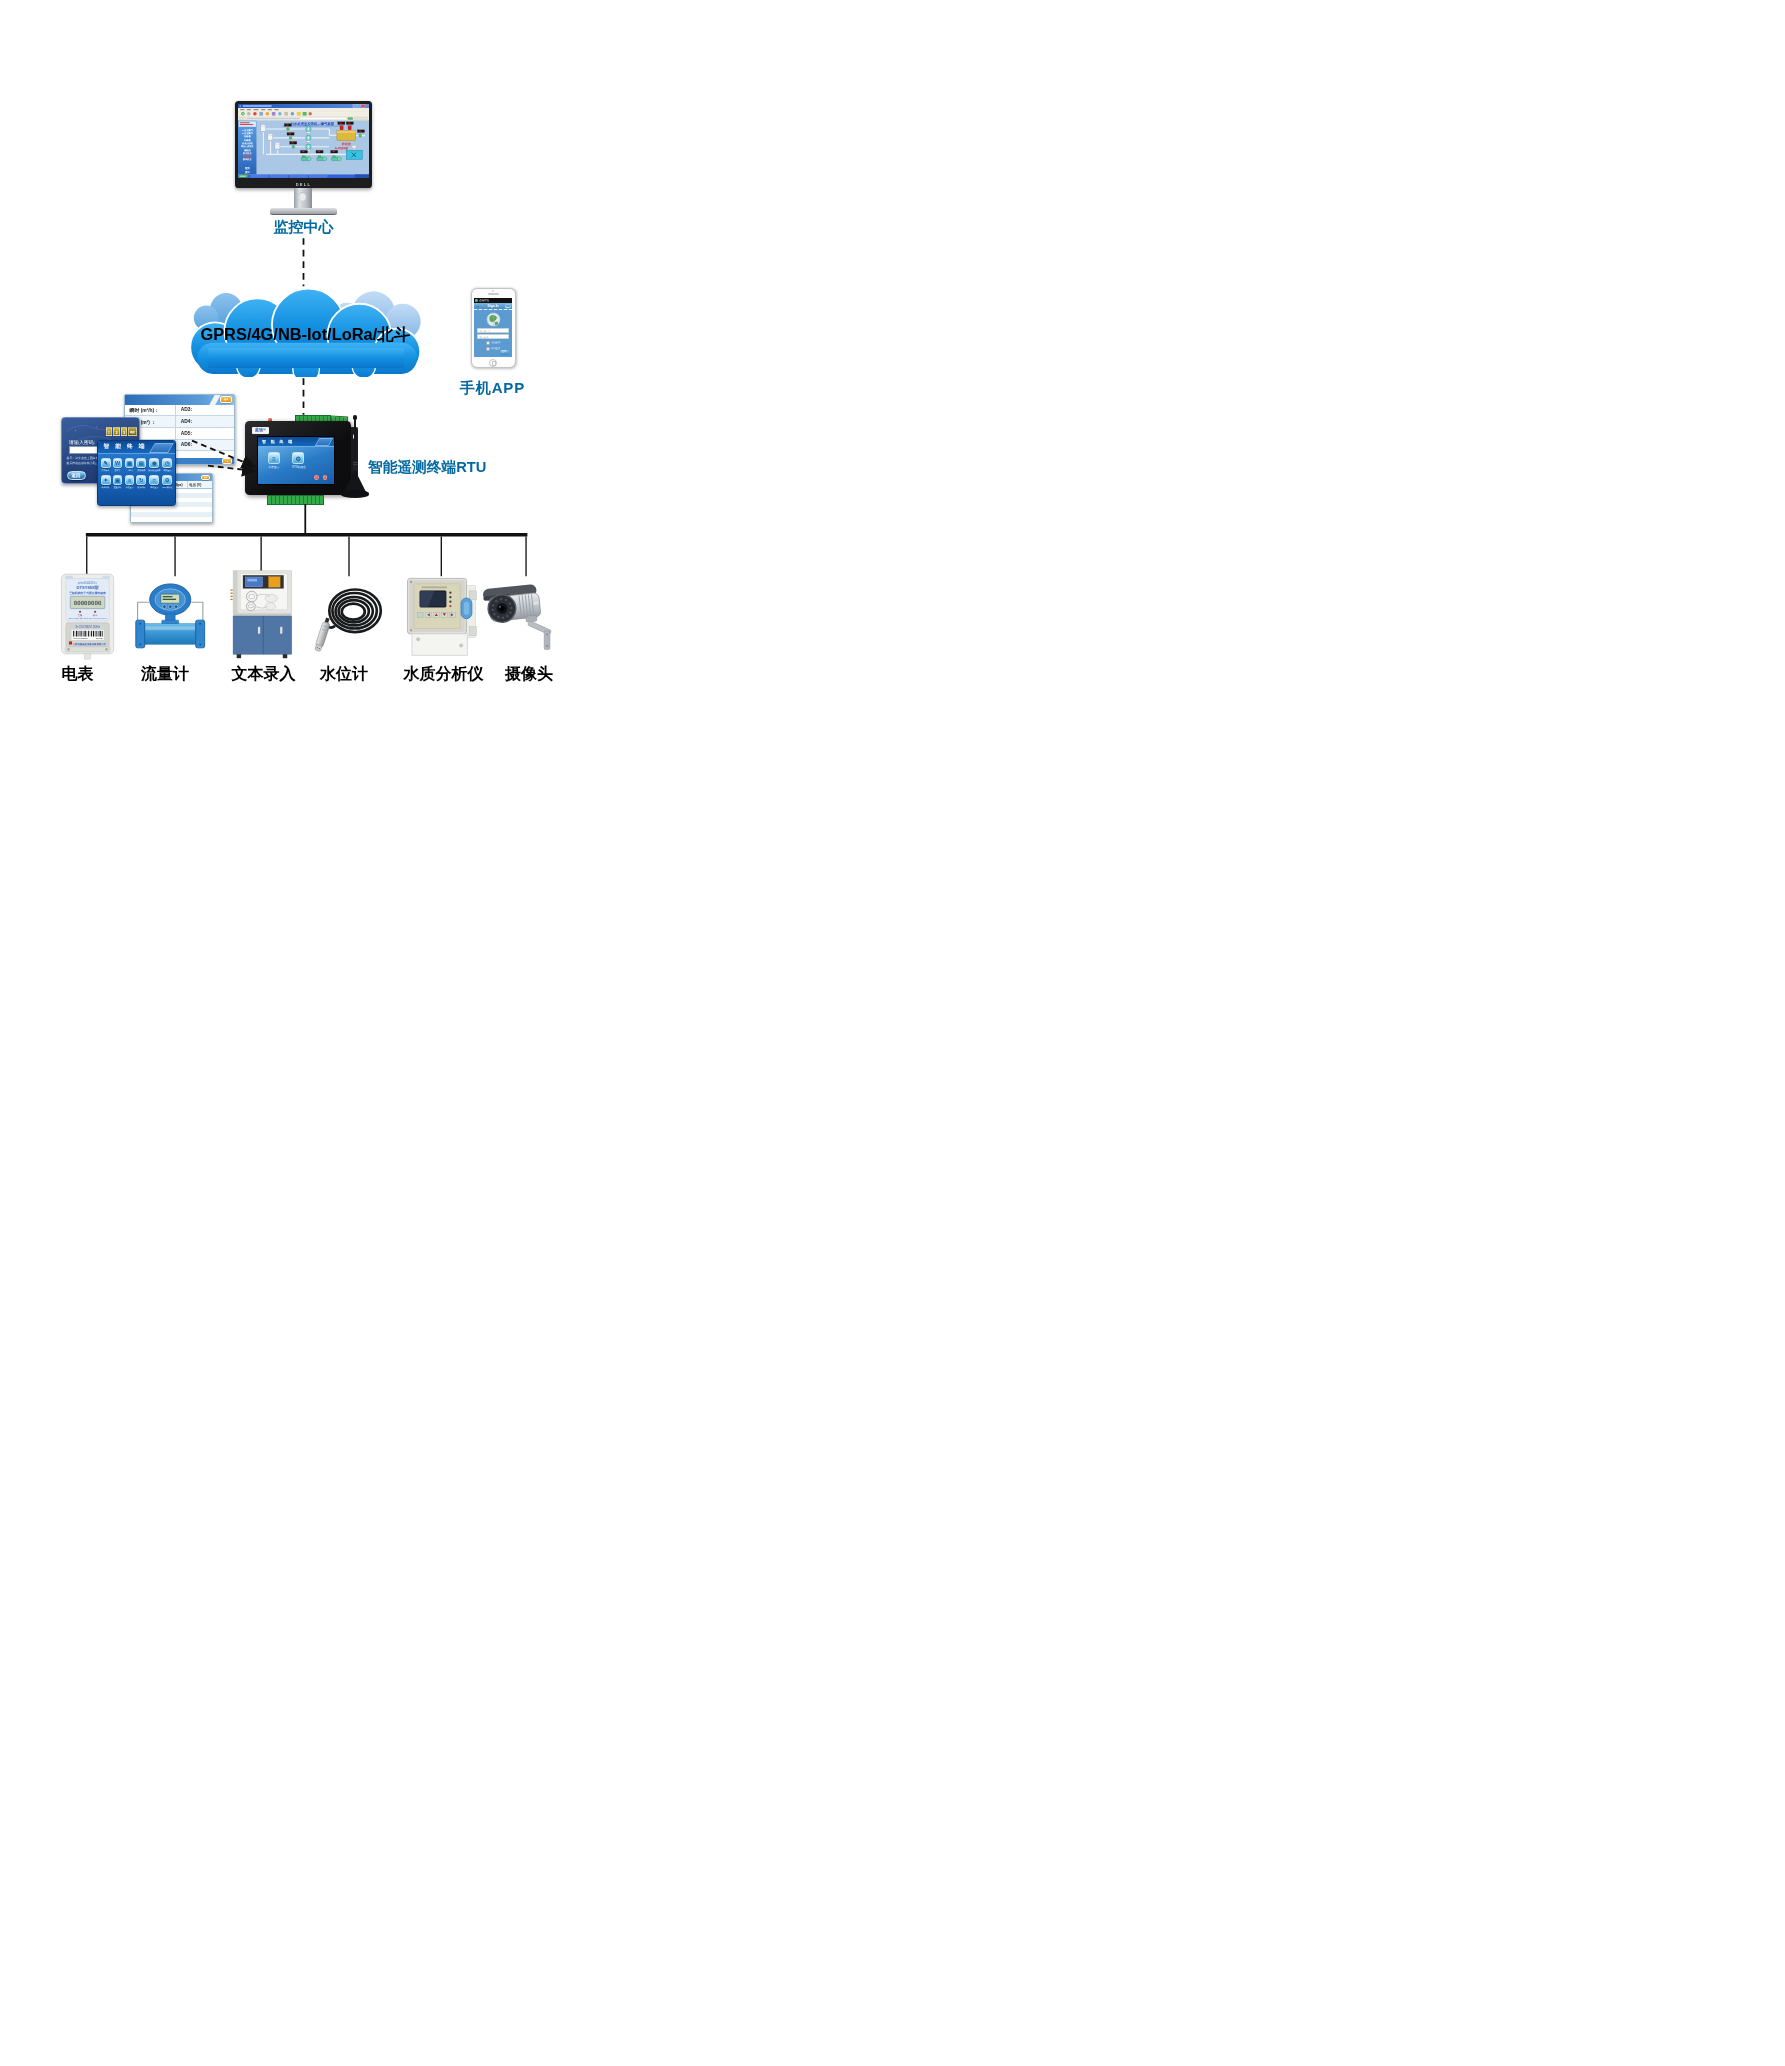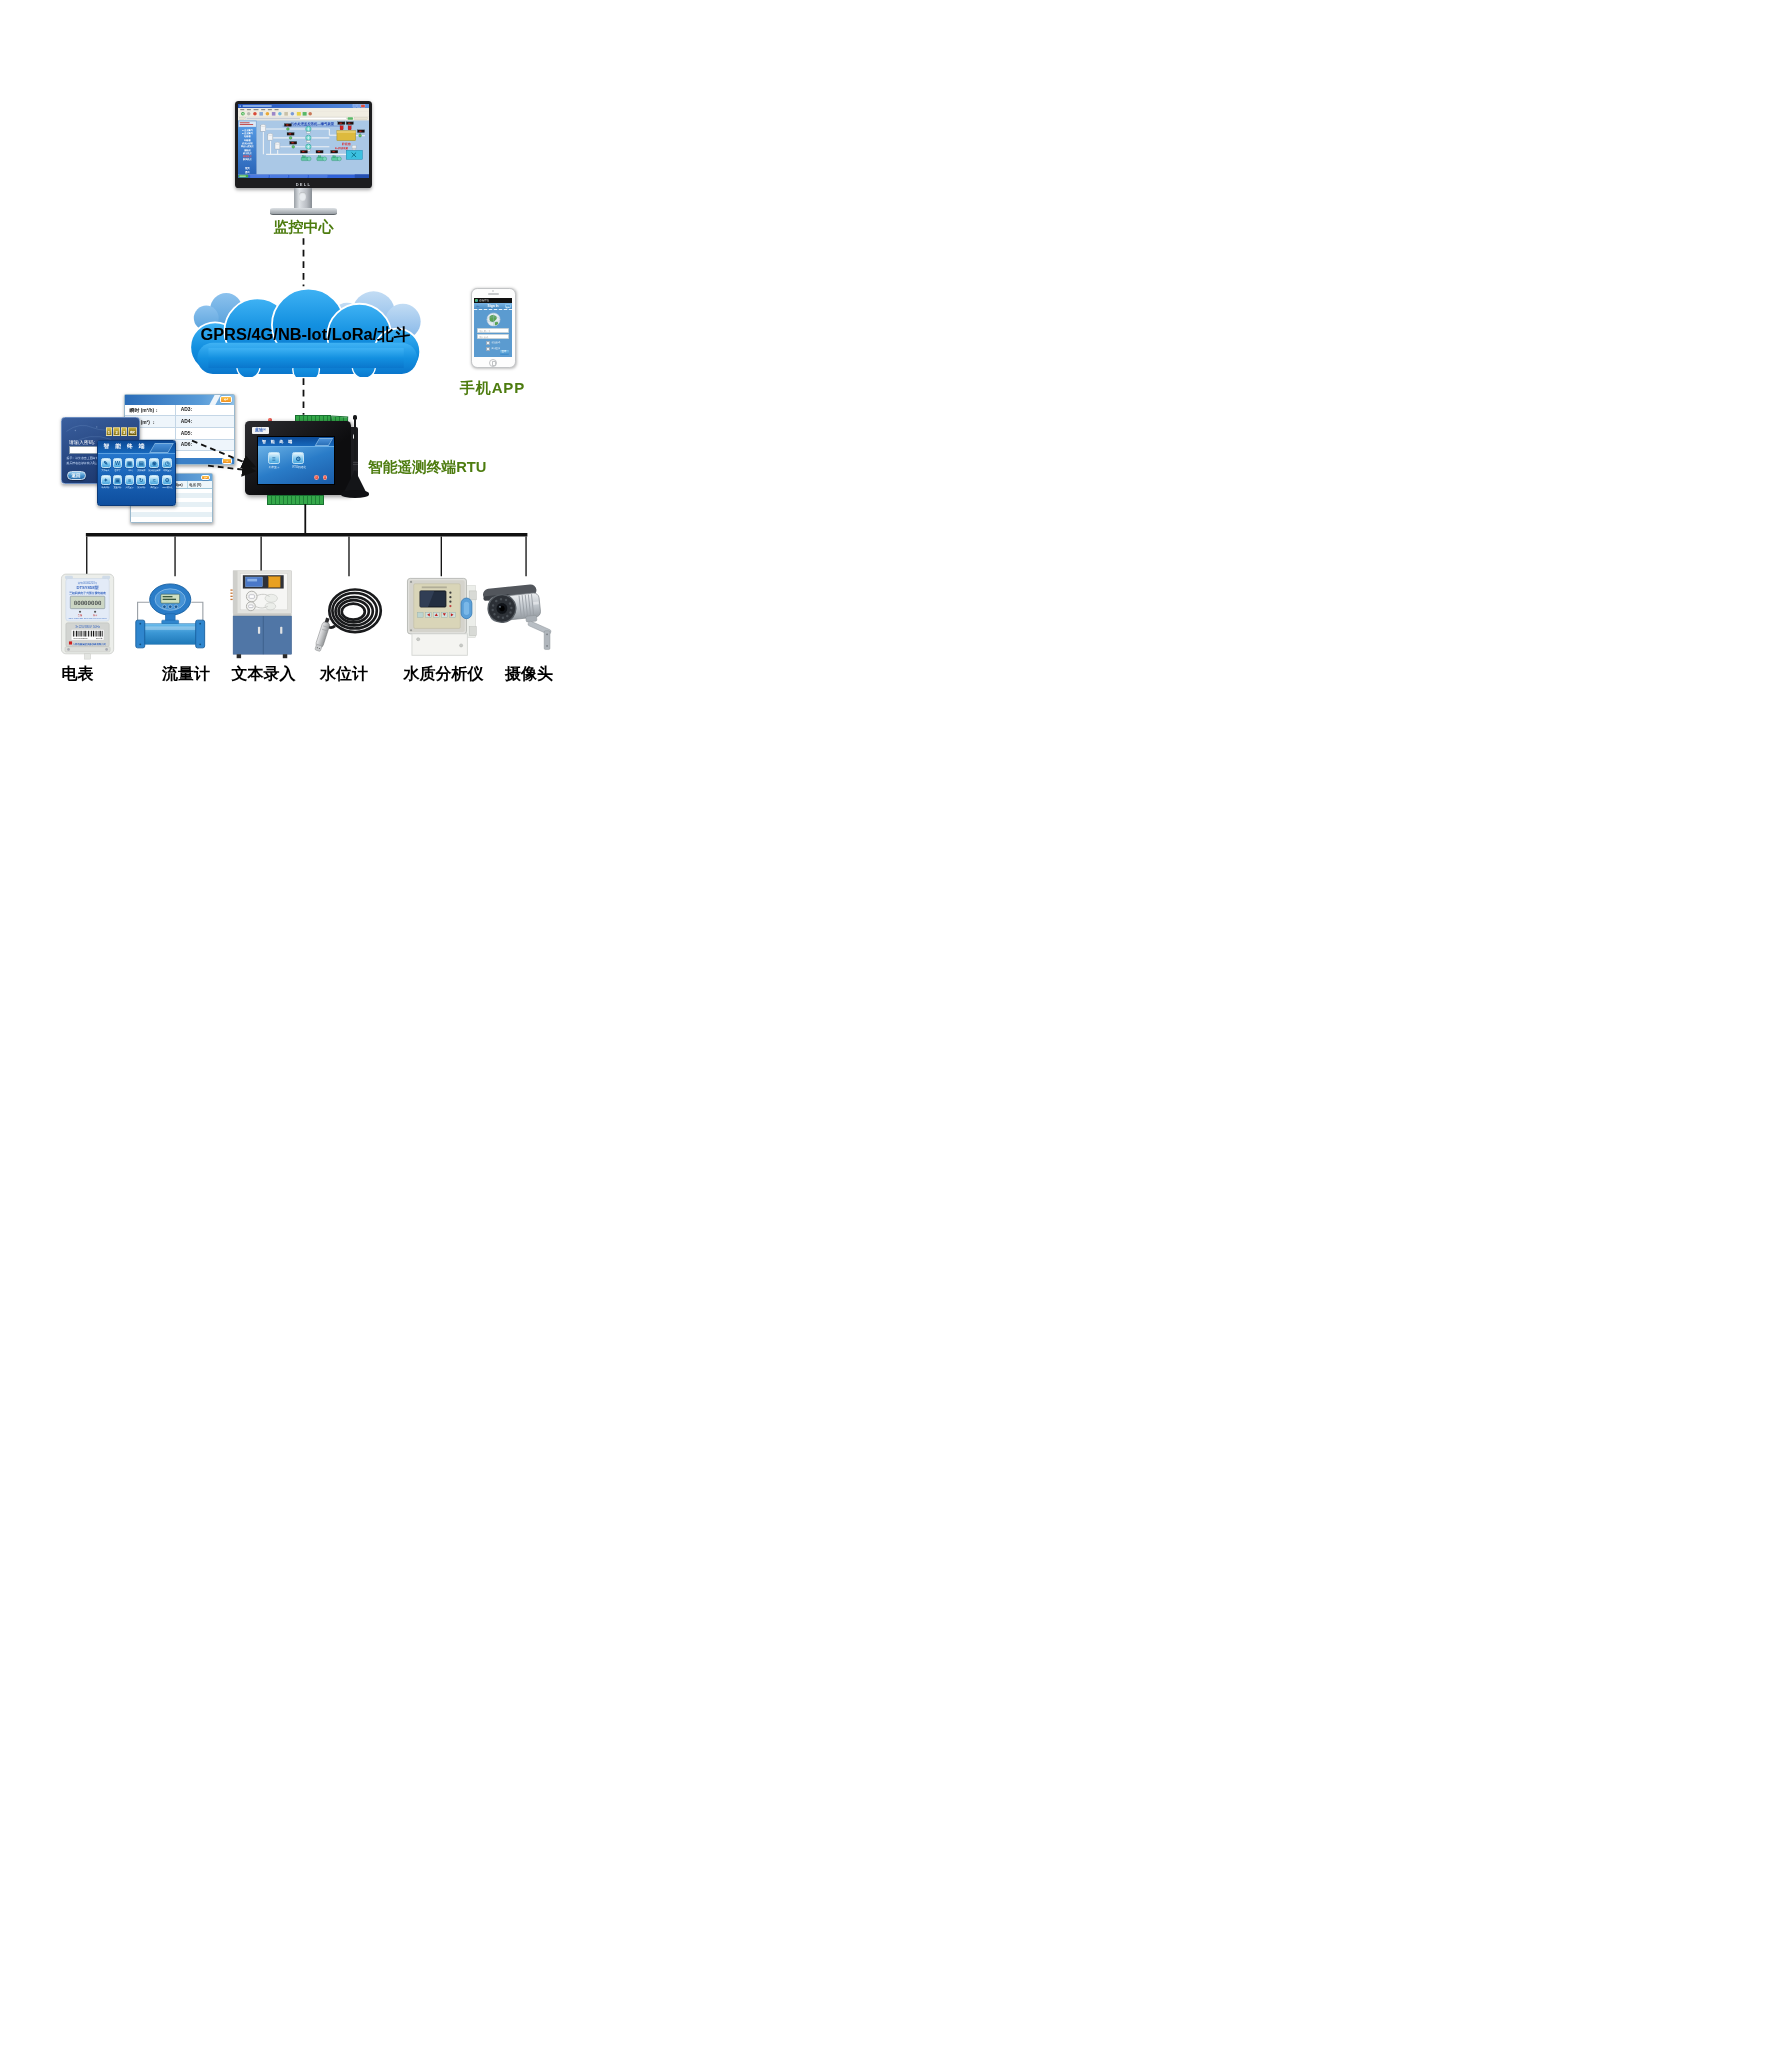--- a/index.html
+++ b/index.html
@@ -2,26 +2,26 @@
 <html style="font-size:7.1px"><head>
 <meta charset="utf-8">
 <style>
   html,body{margin:0;padding:0;background:#fff;}
   #canvas{position:relative;width:607px;height:702px;background:#fff;overflow:hidden;
           font-family:"Liberation Sans",sans-serif;color:#111;}
 
   
   .title{position:absolute;top:34px;left:0;width:100%;margin:0;text-align:center;
          font-size:22px;font-weight:bold;letter-spacing:1.3px;color:#000;}
-  .lbl{position:absolute;font-weight:bold;color:#4d7c0f;text-align:center;}
+  .lbl{position:absolute;font-weight:bold;color:#0369a1;text-align:center;}
   .lbl-monitor{top:218px;left:259px;width:89px;font-size:15px;}
   .lbl-phone{top:379px;left:448px;width:89px;font-size:15px;letter-spacing:0.9px;}
   .lbl-rtu{top:458px;left:368px;width:152px;font-size:14.7px;text-align:left;}
   .dev-lbl{position:absolute;top:664px;font-size:16px;font-weight:bold;text-align:center;color:#000;}
-  .dl-0{left:44px;width:67px;} .dl-1{left:146px;width:80px;} .dl-2{left:210px;width:107px;}
+  .dl-0{left:44px;width:67px;} .dl-1{left:125px;width:80px;} .dl-2{left:210px;width:107px;}
   .dl-3{left:304px;width:80px;} .dl-4{left:390px;width:107px;} .dl-5{left:491px;width:76px;}
 
   
   .monitor{position:absolute;left:235px;top:101px;width:137px;height:114px;}
   .m-bezel{position:absolute;left:0;top:0;width:137px;height:87px;background:#1d1d1f;
            border-radius:3.6px;box-shadow:0 1.3px 3.6px rgba(0,0,0,.35);}
   .m-screen{position:absolute;left:2.7px;top:2.7px;}
   .m-brand{position:absolute;left:0;bottom:0.9px;width:100%;text-align:center;color:#c9ccd1;
            font-size:4px;letter-spacing:1.3px;font-weight:bold;}
   .m-neck{position:absolute;left:59px;top:87px;width:18px;height:20.5px;

